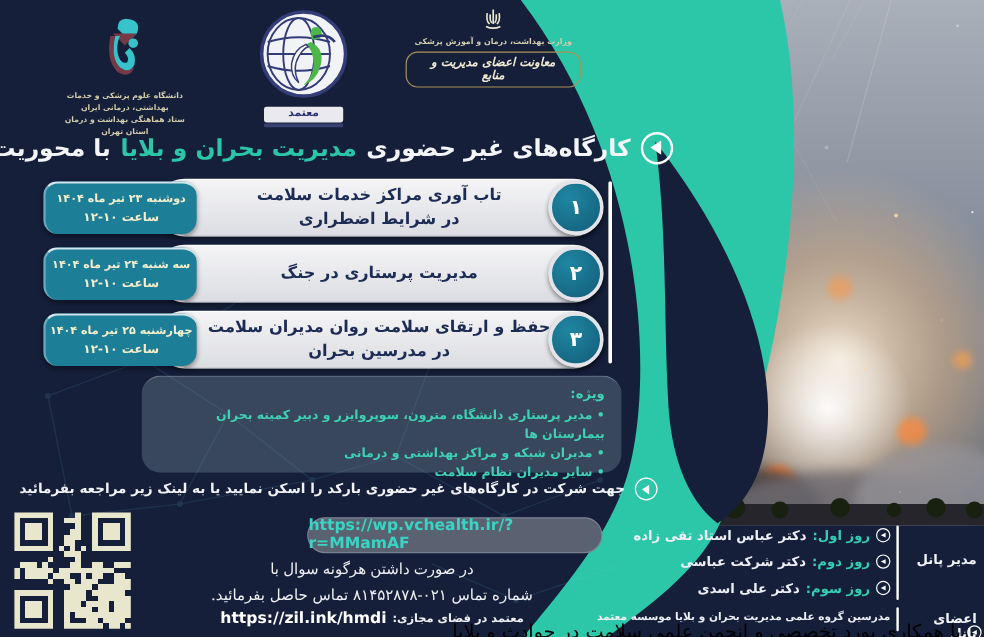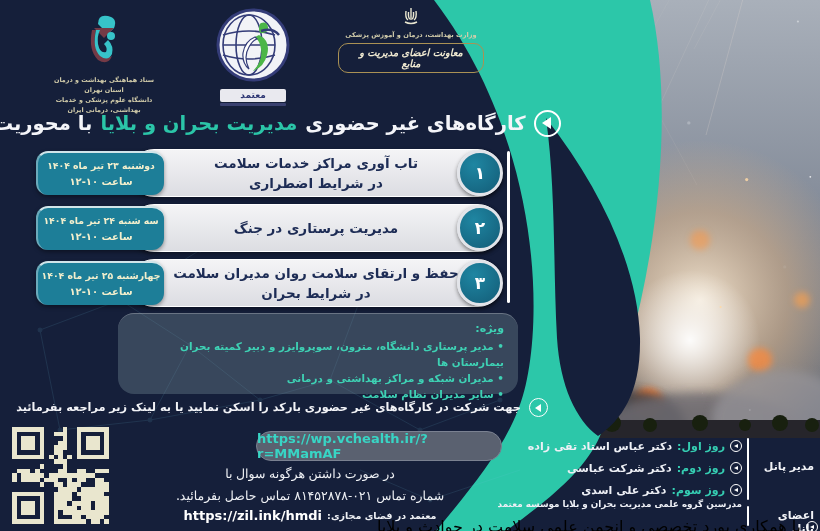--- a/index.html
+++ b/index.html
@@ -289,22 +289,22 @@
   </svg>
 
   <div class="abs logo-block" style="left:48px;top:10px;width:112px;">
     <svg width="52" height="62" viewBox="0 0 52 62">
       <path d="M20 14 Q20 4 30 6 Q40 8 36 18 L30 24 Z" fill="#37c3c9"></path>
       <path d="M16 18 L36 18 L26 28 Z" fill="#743a46"></path>
       <path d="M14 20 Q10 40 20 50 Q30 56 34 46 Q28 50 22 44 Q14 36 18 20 Z" fill="#743a46"></path>
       <path d="M18 20 Q14 38 22 46 Q30 52 34 44 Q36 36 30 30 L26 34 Q30 38 28 42 Q22 44 20 34 Q19 26 22 20 Z" fill="#37c3c9"></path>
       <circle cx="33" cy="26" r="4" fill="#37c3c9"></circle>
     </svg>
+    <div class="logo-cap rtl">دانشگاه علوم پزشکی و خدمات بهداشتی، درمانی ایران</div>
     <div class="logo-cap rtl">ستاد هماهنگی بهداشت و درمان استان تهران</div>
-    <div class="logo-cap rtl">دانشگاه علوم پزشکی و خدمات بهداشتی، درمانی ایران</div>
   </div>
 
   <div class="abs logo-block" style="left:204px;top:7px;width:98px;">
     <svg width="76" height="76" viewBox="0 0 76 76">
       <circle cx="38" cy="38" r="35" fill="#f2f3f7" stroke="#343c78" stroke-width="3"></circle>
       <g stroke="#343c78" stroke-width="1.6" fill="none">
         <ellipse cx="34" cy="38" rx="26" ry="30"></ellipse>
         <ellipse cx="34" cy="38" rx="13" ry="30"></ellipse>
         <path d="M8 28 Q34 20 60 28 M8 48 Q34 56 60 48 M8 38 L60 38"></path>
       </g>
@@ -363,21 +363,21 @@
     <div class="abs w-num" style="top:205px;">۲</div>
     <div class="abs w-date rtl" style="top:206px;">
       <div class="d1">سه شنبه ۲۴ تیر ماه ۱۴۰۴</div>
       <div class="d2">ساعت ۱۰-۱۲</div>
     </div>
   </div>
 
   <div>
     <div class="abs w-pill rtl" style="top:259px;">
       <div>حفظ و ارتقای سلامت روان مدیران سلامت</div>
-      <div>در شرایط بحران</div>
+      <div>در مدرسین بحران</div>
     </div>
     <div class="abs w-num" style="top:260px;">۳</div>
     <div class="abs w-date rtl" style="top:261px;">
       <div class="d1">چهارشنبه ۲۵ تیر ماه ۱۴۰۴</div>
       <div class="d2">ساعت ۱۰-۱۲</div>
     </div>
   </div>
 
   <div class="abs rtl" id="scan-row">
     <span class="circle-arrow" style="width:19px;height:19px;border-width:1.6px;">
@@ -675,21 +675,21 @@
         <span class="tri-left" style="border-width:2.5px 4px 2.5px 0;border-right-color:#fff;"></span>
       </span>
       <span class="panel-day-label">روز سوم:</span>
       <span class="panel-day-name">دکتر علی اسدی</span>
     </div>
     <div class="abs v-line" style="right:71px;top:438px;height:62px;"></div>
     <div class="abs panel-side-label rtl" style="right:6px;top:460px;width:62px;">مدیر پانل</div>
 
     <div class="abs v-line" style="right:71px;top:506px;height:20px;"></div>
     <div class="abs panel-side-label rtl" style="right:6px;top:509px;width:62px;">اعضای پانل</div>
-    <div class="abs rtl" id="panel-members-value" style="right:78px;top:499px;width:195px;">مدرسین گروه علمی مدیریت بحران و بلایا موسسه معتمد</div>
+    <div class="abs rtl" id="panel-members-value" style="right:78px;top:510px;width:195px;">مدرسین گروه علمی مدیریت بحران و بلایا موسسه معتمد</div>
   </div>
 
 <div class="abs panel-row" style="right: 2px; top: 517px;">
       <span class="circle-arrow" style="width:12px;height:12px;border-width:1.2px;">
         <span class="tri-left" style="border-width:2.5px 4px 2.5px 0;border-right-color:#fff;"></span>
       </span>
       <span class="txt" id="coop-txt">با همکاری بورد تخصصی و انجمن علمی سلامت در حوادث و بلایا</span>
     </div>
   </div>
 

